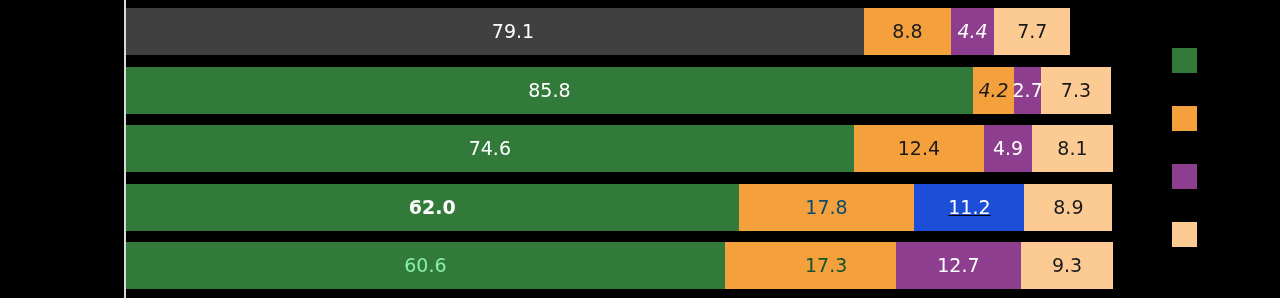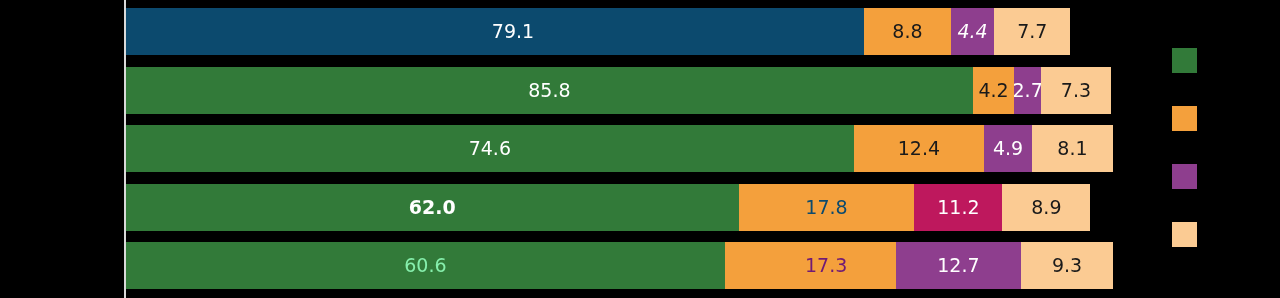--- a/index.html
+++ b/index.html
@@ -100,39 +100,39 @@
 </style>
 </head>
 <body>
 
 <div id="figure">
 
   <div id="y-axis-spine"></div>
 
   <div id="plot-area">
       <div class="bar-row" style="top: 8px; height: 47px;">
-        <div class="bar-seg" title="79.1" style="width: 738px; background: #0c4a6e; padding-left: 36px;">
+        <div class="bar-seg" title="79.1" style="width: 738px; background: #404040; padding-left: 36px;">
           <span class="seg-label light-text" style="color: rgb(255, 255, 255);">79.1</span>
         </div>
         <div class="bar-seg" title="8.8" style="width: 86.856px; background: rgb(244, 160, 60);">
           <span class="seg-label dark-text" style="color: rgb(26, 26, 26);">8.8</span>
         </div>
         <div class="bar-seg" title="4.4" style="width: 43.428px; background: rgb(142, 62, 142);">
           <span class="seg-label light-text" style="color: rgb(255, 255, 255); font-style: italic;">4.4</span>
         </div>
         <div class="bar-seg" title="7.7" style="width: 75.999px; background: rgb(251, 203, 147);">
           <span class="seg-label dark-text" style="color: rgb(26, 26, 26);">7.7</span>
         </div>
       </div>
       <div class="bar-row" style="top: 66.5px; height: 47px;">
         <div class="bar-seg" title="85.8" style="width: 846.846px; background: rgb(50, 122, 57);">
           <span class="seg-label light-text" style="color: rgb(255, 255, 255);">85.8</span>
         </div>
         <div class="bar-seg" title="4.2" style="width: 41.454px; background: rgb(244, 160, 60);">
-          <span class="seg-label dark-text" style="color: rgb(26, 26, 26);">4.2</span>
+          <span class="seg-label dark-text" style="color: rgb(26, 26, 26); font-style: italic;">4.2</span>
         </div>
         <div class="bar-seg" title="2.7" style="width: 26.649px; background: rgb(142, 62, 142);">
           <span class="seg-label light-text" style="color: rgb(255, 255, 255);">2.7</span>
         </div>
         <div class="bar-seg" title="7.3" style="width: 70px; background: rgb(251, 203, 147);">
           <span class="seg-label dark-text" style="color: rgb(26, 26, 26);">7.3</span>
         </div>
       </div>
       <div class="bar-row" style="top: 125px; height: 47px;">
         <div class="bar-seg" title="74.6" style="width: 736.302px; background: rgb(50, 122, 57);">
@@ -148,33 +148,33 @@
           <span class="seg-label dark-text" style="color: rgb(26, 26, 26);">8.1</span>
         </div>
       </div>
       <div class="bar-row" style="top: 183.5px; height: 47px;">
         <div class="bar-seg" title="62.0" style="width: 612.553px; background: rgb(50, 122, 57);">
           <span class="seg-label light-text" style="color: rgb(255, 255, 255); font-weight: bold;">62.0</span>
         </div>
         <div class="bar-seg" title="17.8" style="width: 175.862px; background: rgb(244, 160, 60);">
           <span class="seg-label dark-text" style="color: #0c4a6e;">17.8</span>
         </div>
-        <div class="bar-seg" title="11.2" style="width: 88px; background: #be185d;">
+        <div class="bar-seg" title="11.2" style="width: 110px; background: #1d4ed8; text-decoration: underline;">
           <span class="seg-label light-text" style="color: rgb(255, 255, 255);">11.2</span>
         </div>
         <div class="bar-seg" title="8.9" style="width: 87.9309px; background: rgb(251, 203, 147);">
           <span class="seg-label dark-text" style="color: rgb(26, 26, 26);">8.9</span>
         </div>
       </div>
       <div class="bar-row" style="top: 242px; height: 47px;">
         <div class="bar-seg" title="60.6" style="width: 598.721px; background: rgb(50, 122, 57);">
           <span class="seg-label light-text" style="color: #86efac;">60.6</span>
         </div>
         <div class="bar-seg" title="17.3" style="width: 170.922px; background: rgb(244, 160, 60);">
-          <span class="seg-label dark-text" style="color: #701a75; margin-left: 32px;">17.3</span>
+          <span class="seg-label dark-text" style="color: #14532d; margin-left: 32px;">17.3</span>
         </div>
         <div class="bar-seg" title="12.7" style="width: 125.474px; background: rgb(142, 62, 142);">
           <span class="seg-label light-text" style="color: rgb(255, 255, 255);">12.7</span>
         </div>
         <div class="bar-seg" title="9.3" style="width: 91.8829px; background: rgb(251, 203, 147);">
           <span class="seg-label dark-text" style="color: rgb(26, 26, 26);">9.3</span>
         </div>
       </div>
     </div>
 

